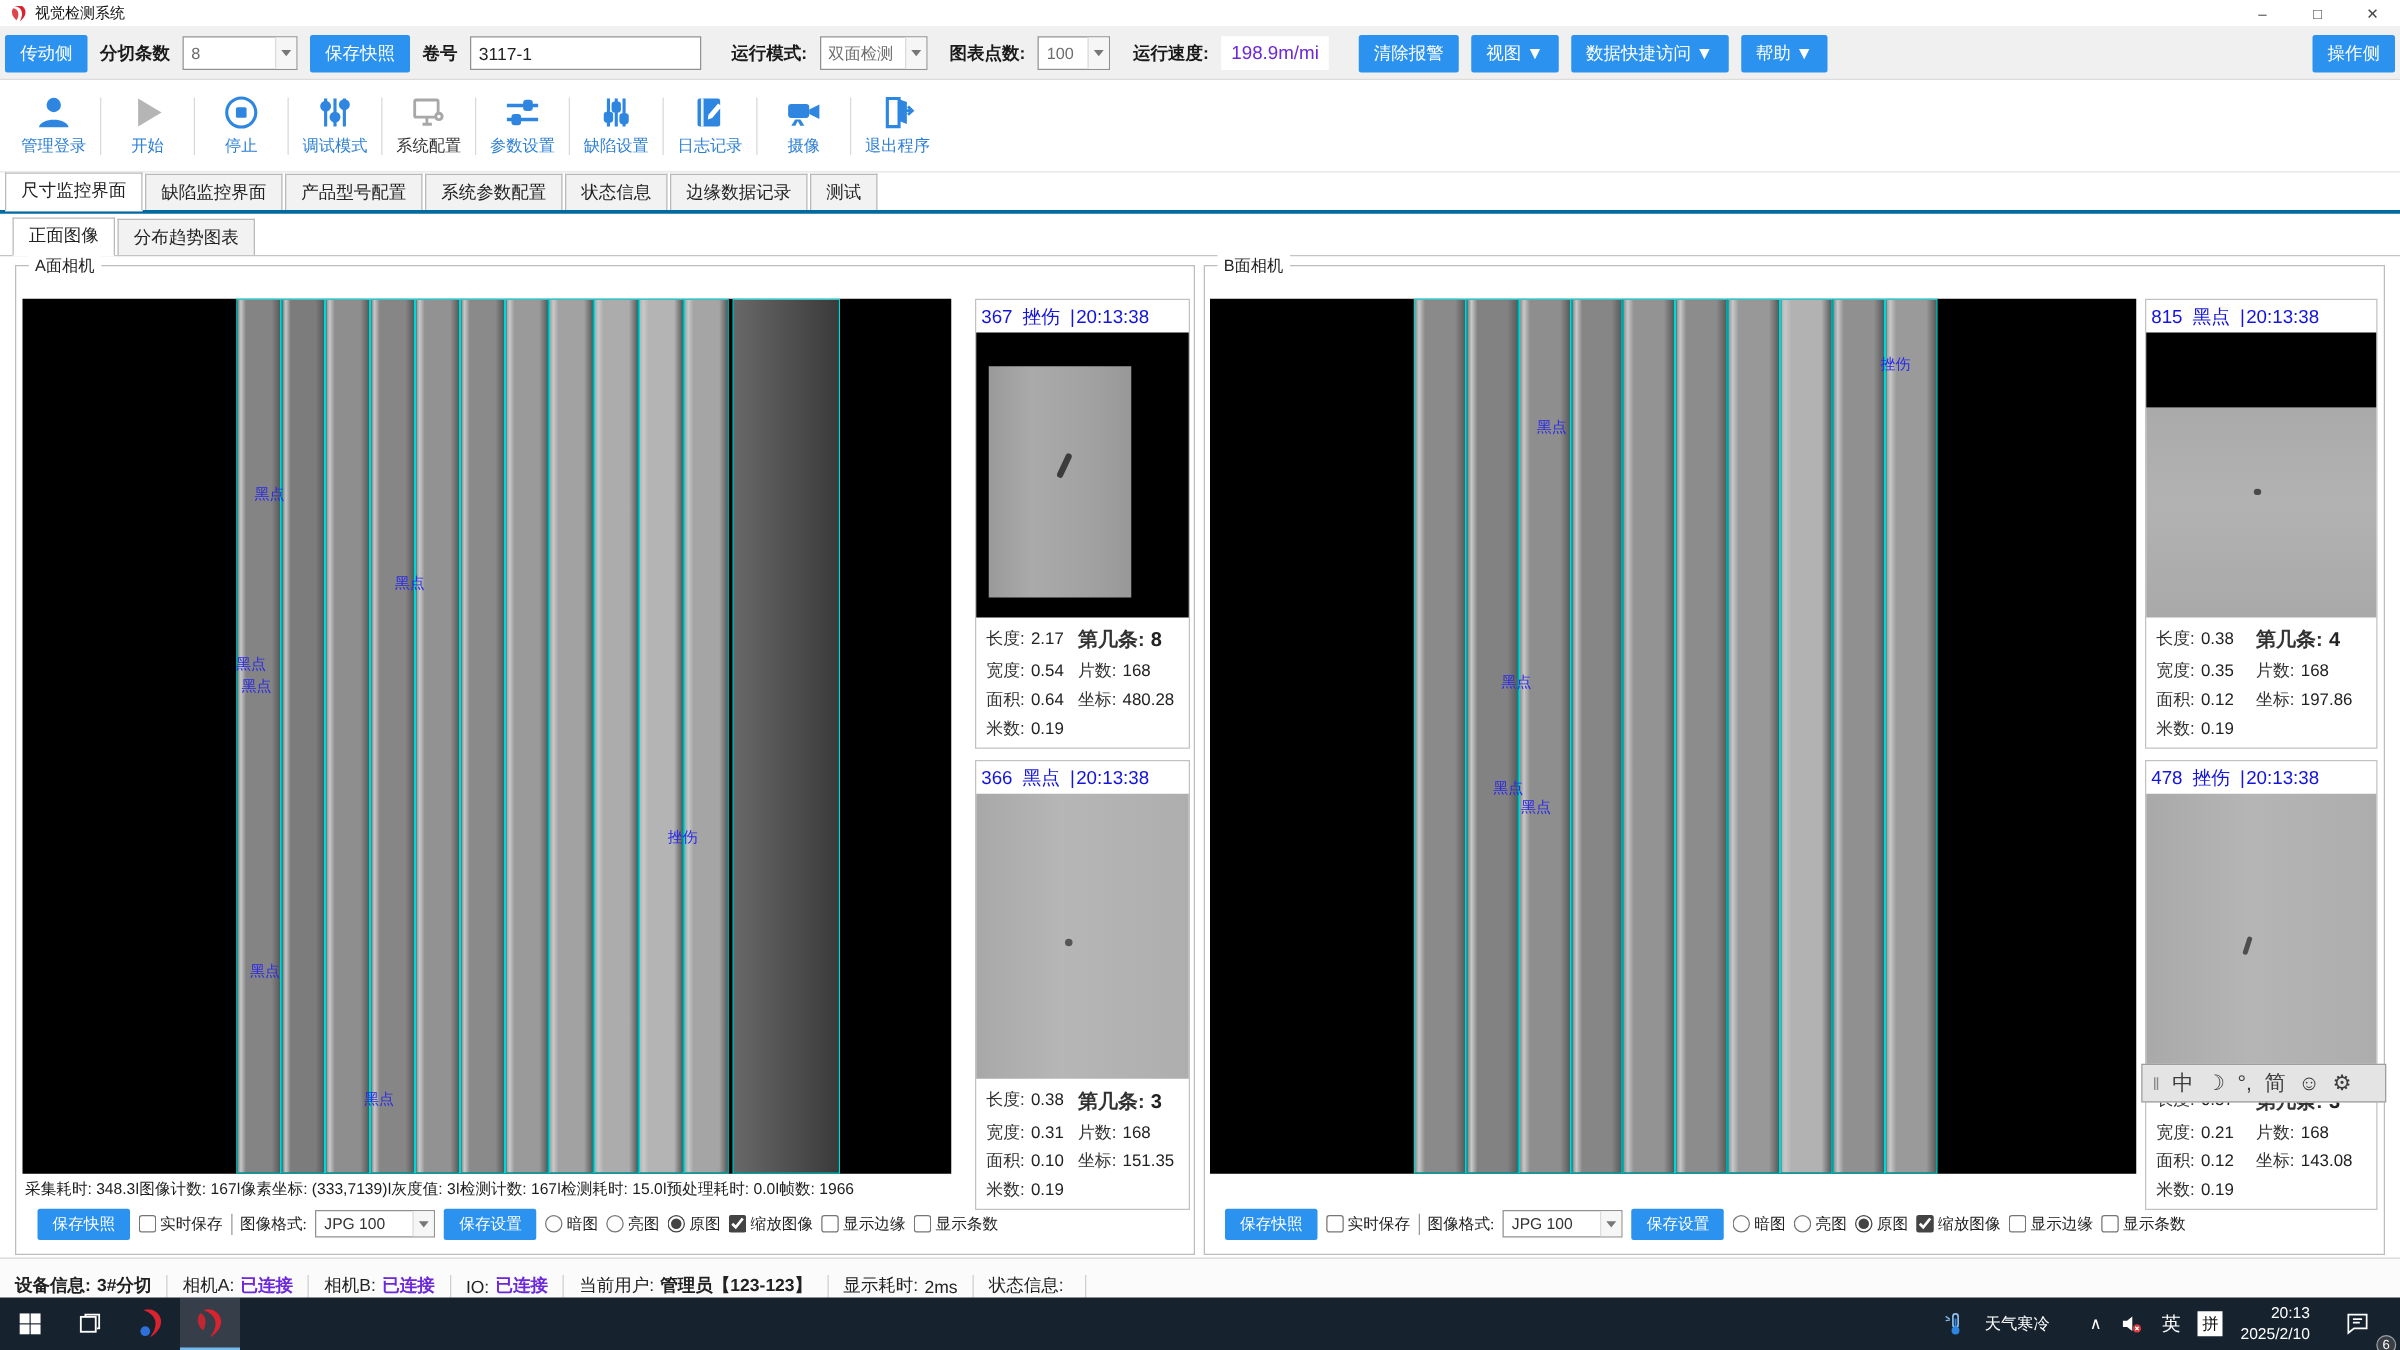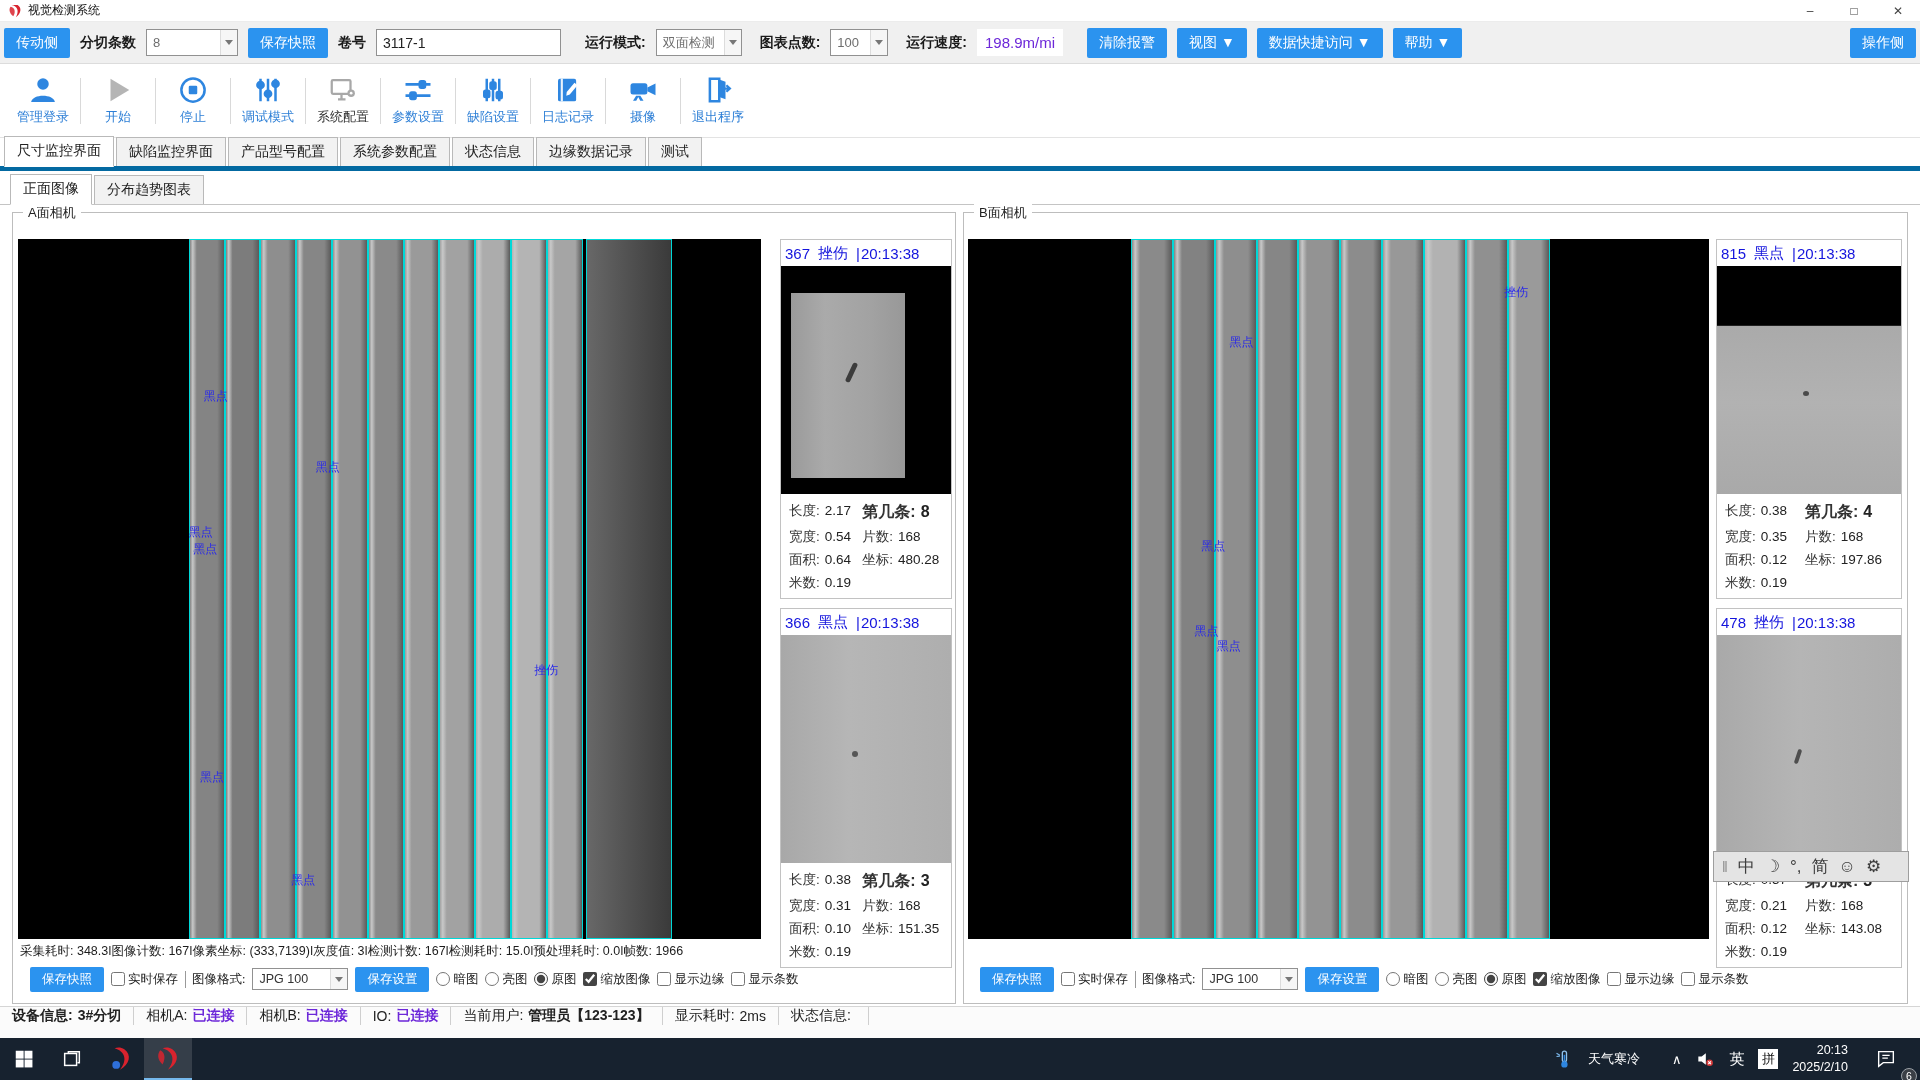--- a/index.html
+++ b/index.html
@@ -38,21 +38,21 @@
   .icon-item { display:flex; flex-direction:column; align-items:center; justify-content:center;
     min-width:74px; padding:0 8px; cursor:pointer; }
   .tool-icon { width:30px; height:30px; display:block; }
   .tool-icon svg { width:30px; height:30px; display:block; }
   .icon-label { font-size:13px; color:#2d7fd6; margin-top:3px; white-space:nowrap; }
   .icon-label.dark { color:#333; }
   .icon-divider { width:1px; height:46px; background:#d9d9d9; }
 
   
   .maintabs { position:absolute; top:140px; left:0; width:1920px; height:31px; background:#fff;
-    display:flex; align-items:flex-end; padding-left:4px; border-bottom:5px solid #0369a1; }
+    display:flex; align-items:flex-end; padding-left:4px; border-bottom:3px solid #0369a1; }
   .tab { font-size:14px; padding:5px 12px; border:1px solid #b9b9b9; border-bottom:none;
     background:#f2f2f2; color:#222; margin-right:2px; cursor:pointer; white-space:nowrap; }
   .tab.active { background:#fff; margin-bottom:-1px; padding-bottom:6px; border-bottom:1px solid #fff; }
   .subtabs { position:absolute; top:176px; left:0; width:1920px; height:29px; background:#fff;
     display:flex; align-items:flex-end; padding-left:10px; border-bottom:1px solid #c4c4c4; }
 
   
   .groupbox { position:absolute; top:212px; height:792px; border:1px solid #bdbdbd; background:#fff; }
   .gb-title { position:absolute; top:-9px; left:10px; background:#fff; padding:0 5px; font-size:13px; color:#222; }
   .cam-canvas { position:absolute; top:26px; background:#000; overflow:hidden; cursor:crosshair; }
@@ -81,21 +81,21 @@
   .ctrl-row { position:absolute; top:752px; height:28px; display:flex; align-items:center; gap:7px;
     font-size:12.5px; color:#222; white-space:nowrap; }
   .ctrl-row .blue-btn { font-size:12.5px; padding:4px 12px; }
   .chk, .rdo { display:flex; align-items:center; gap:3px; }
   .chk input, .rdo input { width:14px; height:14px; accent-color:#444; margin:0; }
   .fmt-label { border-left:1px solid #999; padding-left:6px;font-family:Liberation Serif, serif; }
   .fmt-combo { width:96px; height:22px; font-size:12.5px; color:#333; }
 
   
   .statusbar { position:absolute; top:1006px; left:0; width:1920px; height:32px; background:#fbfbfb;
-    border-top:1px solid #d5d5d5; display:flex; align-items:flex-start; font-size:14px; }
+    border-top:1px solid #d5d5d5; display:flex; align-items:flex-end; font-size:14px; }
   .seg { display:flex; align-items:center; gap:5px; padding:0 12px; border-right:1px solid #cfcfcf; }
   .seg .s-val.green { color:#6d28d9; font-weight:bold; }
   .seg.bold, .seg .s-val.bold { font-weight:bold; }
 
   
   .taskbar { position:absolute; top:1038px; left:0; width:1920px; height:42px; background:#17222f;
     display:flex; align-items:center; color:#fff; }
   .tb-icon { width:48px; height:42px; display:flex; align-items:center; justify-content:center; cursor:pointer; }
   .tb-icon svg { width:22px; height:22px; }
   .tb-icon.app svg { width:26px; height:26px; }

